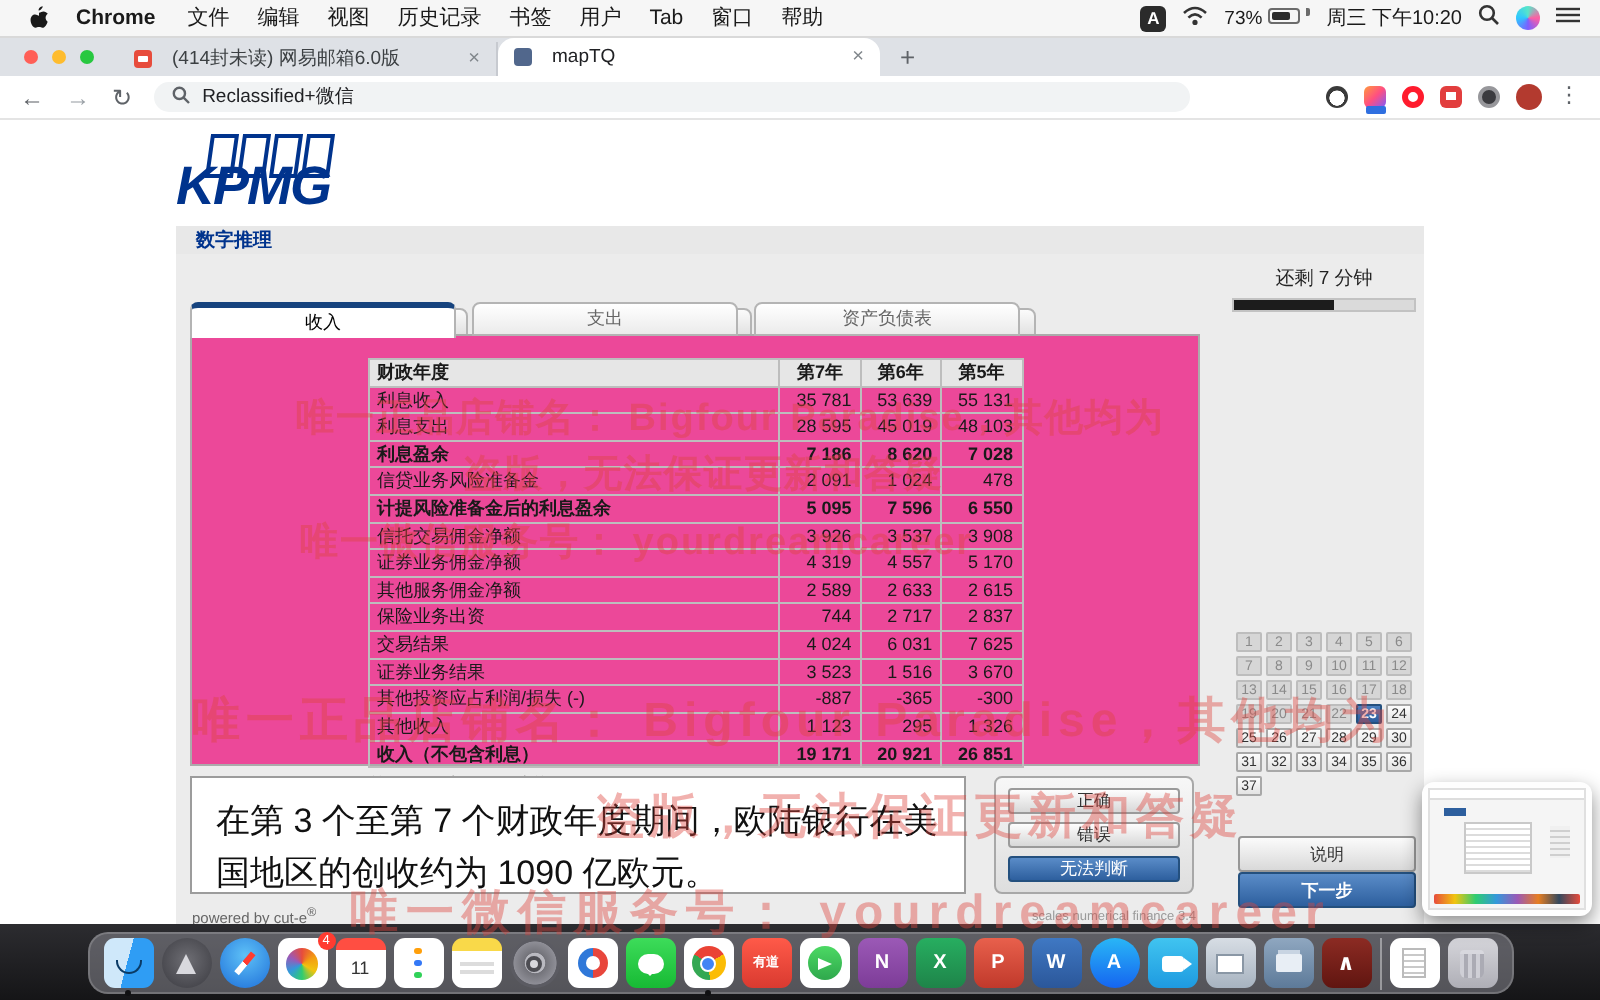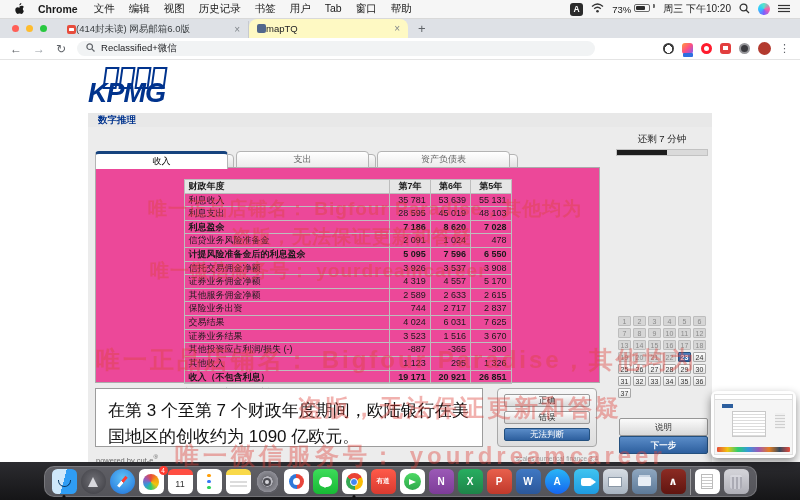--- a/index.html
+++ b/index.html
@@ -21,23 +21,23 @@
   .batt-fill{height:100%;width:73%;background:#2b2b2b;border-radius:1px}
   .batt-cap{width:2px;height:4px;background:#6b6b6b;border-radius:0 1px 1px 0}
   .mb-clock{white-space:nowrap;font-size:10px}
   .siri{width:12px;height:12px;border-radius:50%;background:conic-gradient(from 90deg,#ff5fa2,#7b5fff,#2ec7ff,#58e6c9,#ff5fa2)}
 
   
   .tabbar{position:absolute;top:19px;left:0;right:0;height:19px;background:#dee1e6;display:flex;align-items:flex-end;z-index:29}
   .traffic{display:flex;gap:7px;align-items:center;height:19px;padding:0 12px}
   .tl{width:7px;height:7px;border-radius:50%}
   .tl.r{background:#ff5f57}.tl.y{background:#febc2e}.tl.g{background:#28c840}
-  .tab{display:flex;align-items:center;gap:0;font-size:9.5px;color:#3c4043;height:17px;padding:0 8px}
+  .tab{display:flex;align-items:center;gap:10px;font-size:9.5px;color:#3c4043;height:17px;padding:0 8px}
   .tab.inactive{width:190px;border-right:1px solid #c7cad0}
-  .tab.active{background:#fef9c3;border-radius:8px 8px 0 0;width:159px;height:19px;color:#202124}
+  .tab.active{background:#ffffff;border-radius:8px 8px 0 0;width:191px;height:19px;color:#202124}
   .favicon{width:9px;height:9px;border-radius:2px;flex:none;position:relative}
   .fav-mail{background:#e74c3c}
   .fav-mail::after{content:"";position:absolute;left:2px;top:2.5px;width:5px;height:3.5px;background:#fff;border-radius:.5px}
   .fav-map{background:#51678c}
   .tab-title{white-space:nowrap;overflow:hidden;text-overflow:ellipsis;flex:1}
   .tab-close{color:#80868b;font-size:10px;line-height:1}
   .newtab{font-size:13px;color:#5f6368;margin:0 0 3px 10px;line-height:1}
 
   
   .toolbar{position:absolute;top:38px;left:0;right:0;height:22px;background:#fff;border-bottom:1px solid #e4e4e4;

